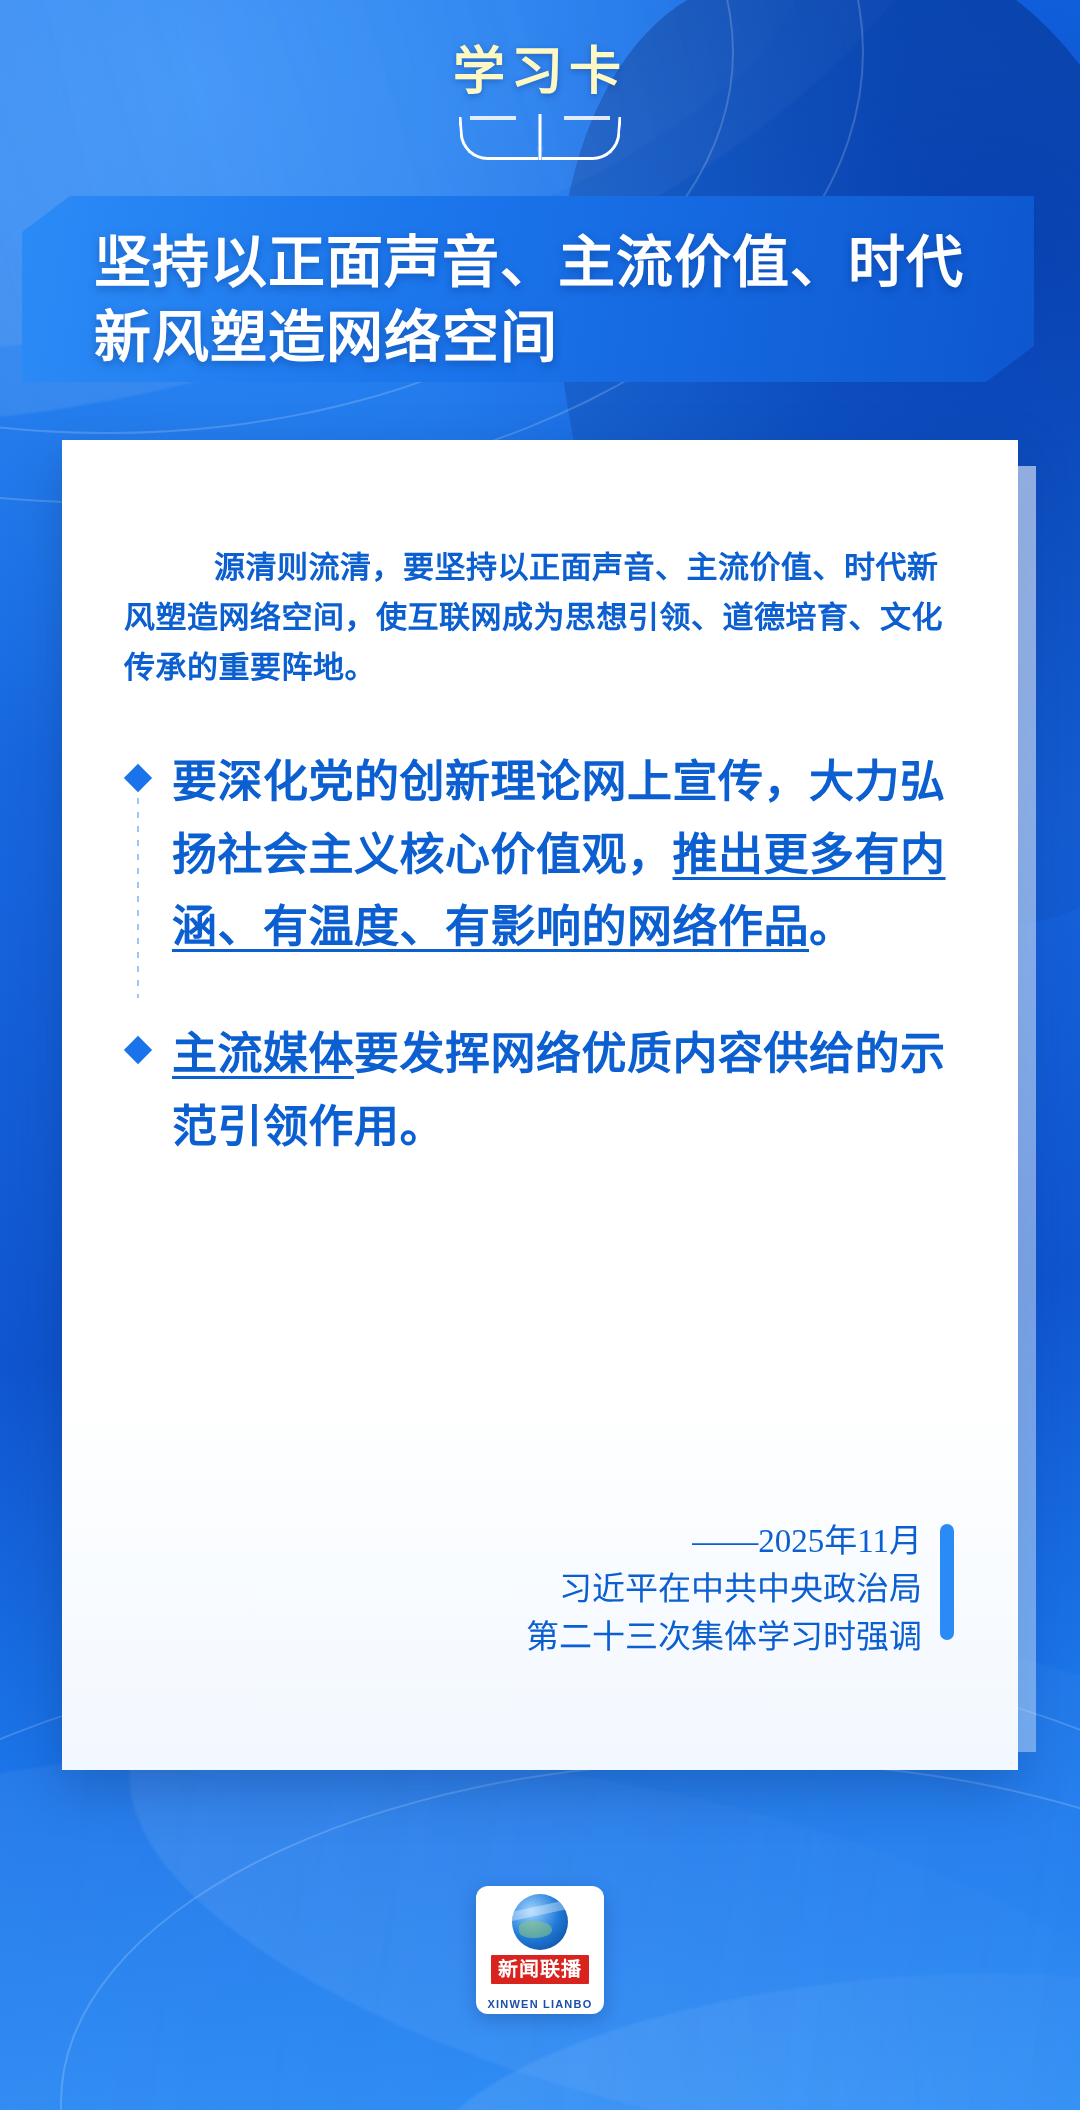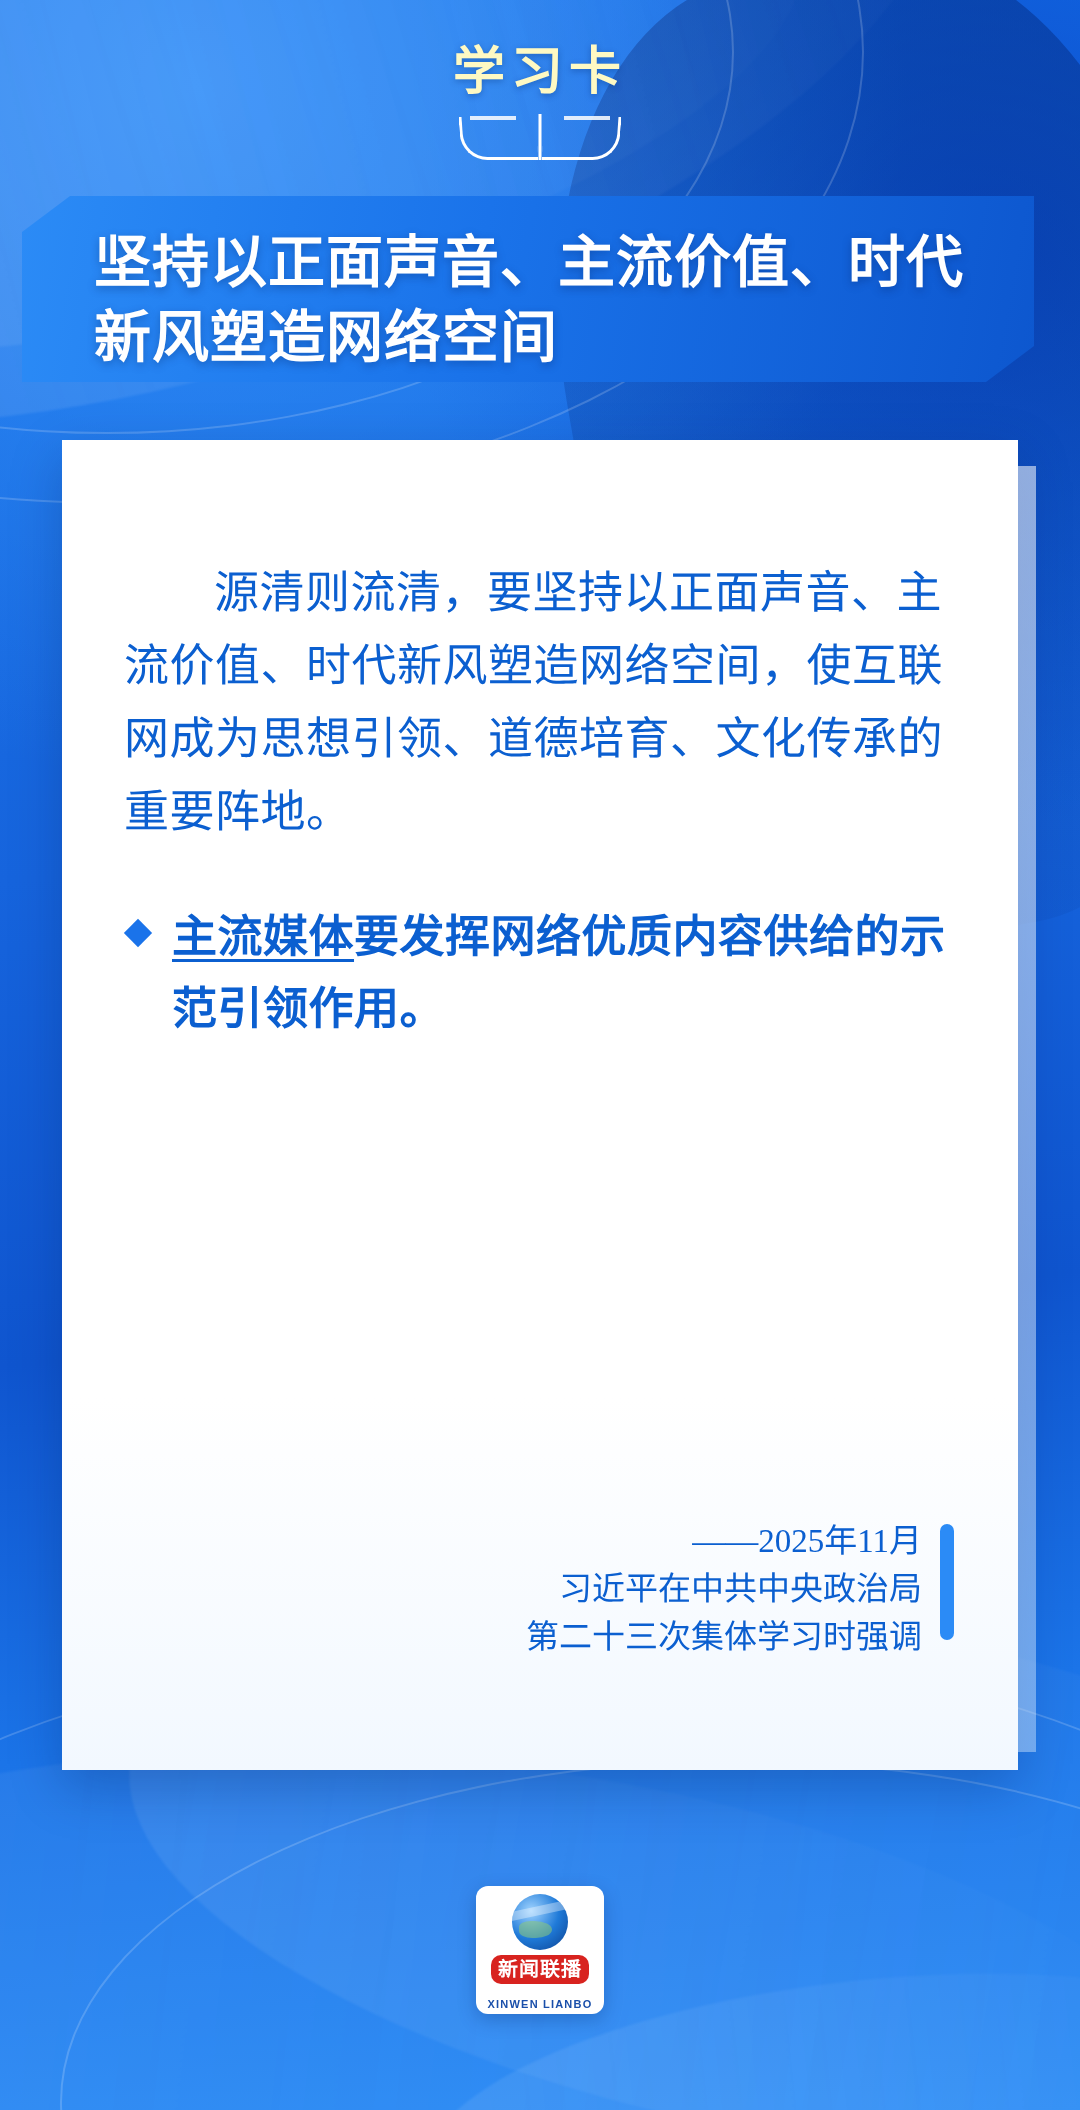--- a/index.html
+++ b/index.html
@@ -153,22 +153,22 @@
     background: linear-gradient(180deg, rgba(255,255,255,.55), rgba(210,232,255,.45));
   }
 
   .card-inner {
     padding: 72px 58px 0 62px;
     box-sizing: border-box;
   }
 
   .lead {
     color: #0b5fd0;
-    font-size: 45px;
-    font-weight: 400;
+    font-size: 31px;
+    font-weight: 700;
     line-height: 1.62;
     text-indent: 90px;
     letter-spacing: 0.5px;
   }
 
   .bullets { margin-top: 52px; }
 
   .bullet {
     position: relative;
     padding-left: 48px;
@@ -268,21 +268,21 @@
     background: rgba(140, 200, 120, .55);
     border-radius: 40% 60% 55% 45%;
   }
   .badge .cn {
     background: #d8231f;
     color: #fff;
     font-size: 20px;
     font-weight: 700;
     letter-spacing: 1px;
     padding: 2px 7px;
-    border-radius: 10px;
+    border-radius: 1px;
     line-height: 1.25;
   }
   .badge .en {
     color: #1a4faa;
     font-size: 11px;
     letter-spacing: 1.2px;
     margin-top: 14px;
     font-weight: 700;
   }
 </style>
@@ -318,20 +318,25 @@
   <div class="banner-title">坚持以正面声音、主流价值、时代新风塑造网络空间</div>
 </div>
 
 <div class="card">
   <div class="card-inner">
 
     <p class="lead">源清则流清，要坚持以正面声音、主流价值、时代新风塑造网络空间，使互联网成为思想引领、道德培育、文化传承的重要阵地。</p>
 
     <div class="bullets">
 
+      <div class="bullet">
+        <span class="dot"></span>
+        <span class="guide"></span>
+        <span>要深化党的创新理论网上宣传，大力弘扬社会主义核心价值观，</span><span class="u">推出更多有内涵、有温度、有影响的网络作品</span><span>。</span>
+      </div>
 
       <div class="bullet">
         <span class="dot"></span>
         
         <span class="u">主流媒体</span><span>要发挥网络优质内容供给的示范引领作用。</span>
       </div>
 
     </div>
   </div>
 

